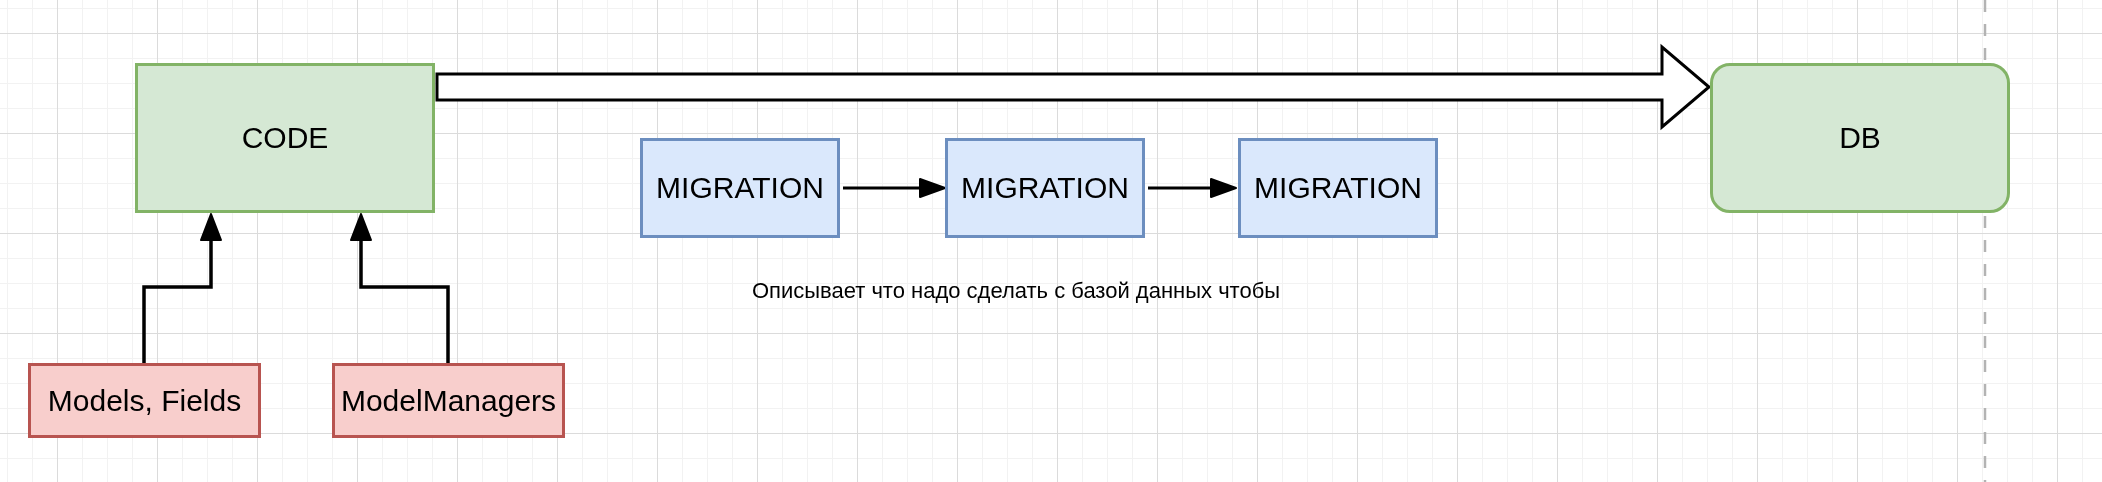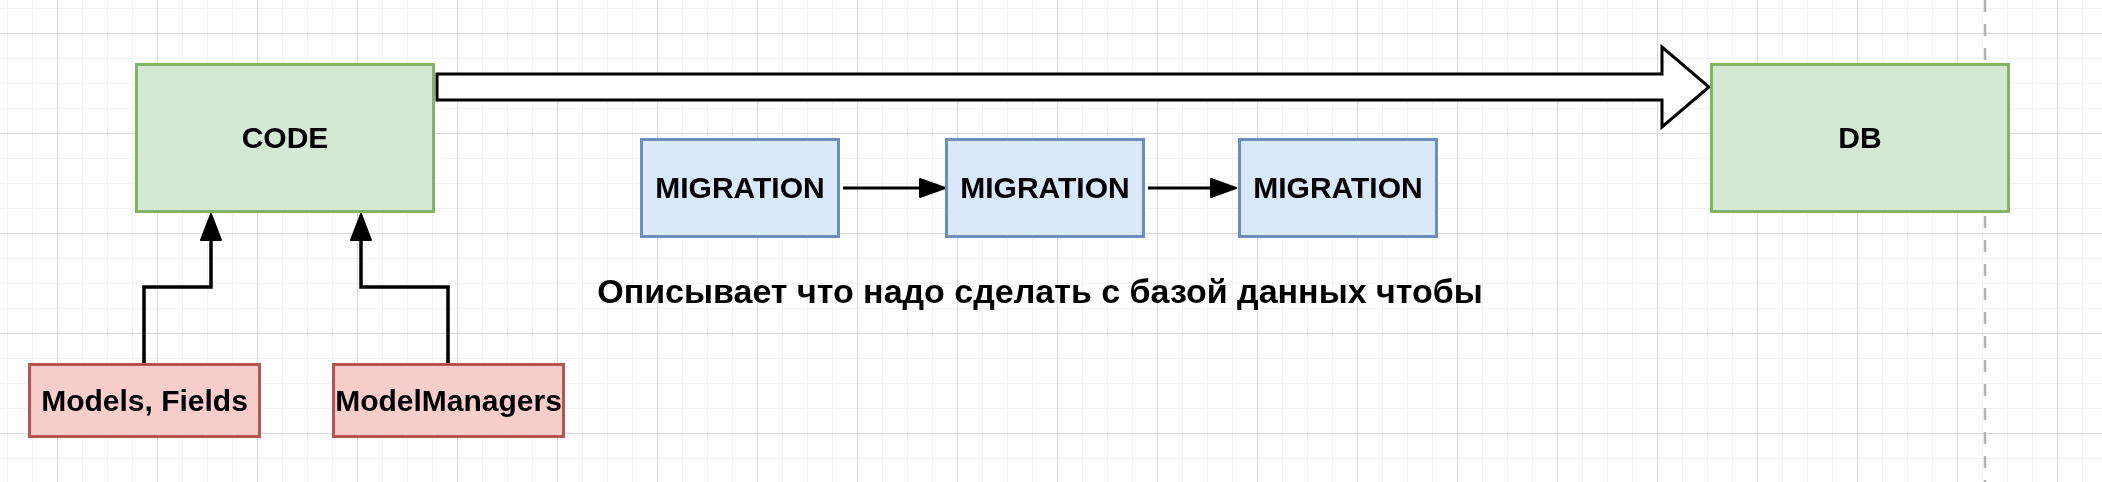--- a/index.html
+++ b/index.html
@@ -14,21 +14,20 @@
     height: 482px;
     overflow: hidden;
     background-color: #ffffff;
     background-image:
       linear-gradient(90deg, #dbdbdb 1.5px, transparent 1.5px),
       linear-gradient(0deg,  #dbdbdb 1.5px, transparent 1.5px),
       linear-gradient(90deg, #f2f2f2 1px, transparent 1px),
       linear-gradient(0deg,  #f2f2f2 1px, transparent 1px);
     background-size: 100px 100px, 100px 100px, 25px 25px, 25px 25px;
     background-position: 57px 0, 0 34px, 7px 0, 0 9px;
-    font-weight: bold;
   }
   svg.wires {
     position: absolute;
     left: 0; top: 0;
     width: 2102px;
     height: 482px;
     z-index: 1;
   }
   .node {
     position: absolute;
@@ -40,34 +39,34 @@
     font-size: 30px;
     color: #000000;
     z-index: 2;
     white-space: nowrap;
   }
   .node.green { background: #d5e8d4; border: 3px solid #82b366; }
   .node.blue  { background: #dae8fc; border: 3px solid #6c8ebf; text-align: right; }
   .node.red   { background: #f8cecc; border: 3px solid #b85450; }
 
   .node.code { left: 135px;  top: 63px;  width: 300px; height: 150px; }
-  .node.db   { left: 1710px; top: 63px;  width: 300px; height: 150px; }
+  .node.db   { left: 1710px; top: 63px;  width: 300px; height: 150px; border-radius: 20px; }
   .node.m1   { left: 640px;  top: 138px; width: 200px; height: 100px; }
   .node.m2   { left: 945px;  top: 138px; width: 200px; height: 100px; }
   .node.m3   { left: 1238px; top: 138px; width: 200px; height: 100px; }
   .node.r1   { left: 28px;   top: 363px; width: 233px; height: 75px;  }
   .node.r2   { left: 332px;  top: 363px; width: 233px; height: 75px;  }
 
   .annotation {
     position: absolute;
-    left: 540px;
+    left: 516px;
     top: 271px;
     width: 1000px;
     text-align: center;
-    font-size: 34px;
+    font-size: 22px;
     line-height: 40px;
     color: #000000;
     z-index: 2;
   }
 </style>
 </head>
 <body>
 
 <div class="canvas">
 

